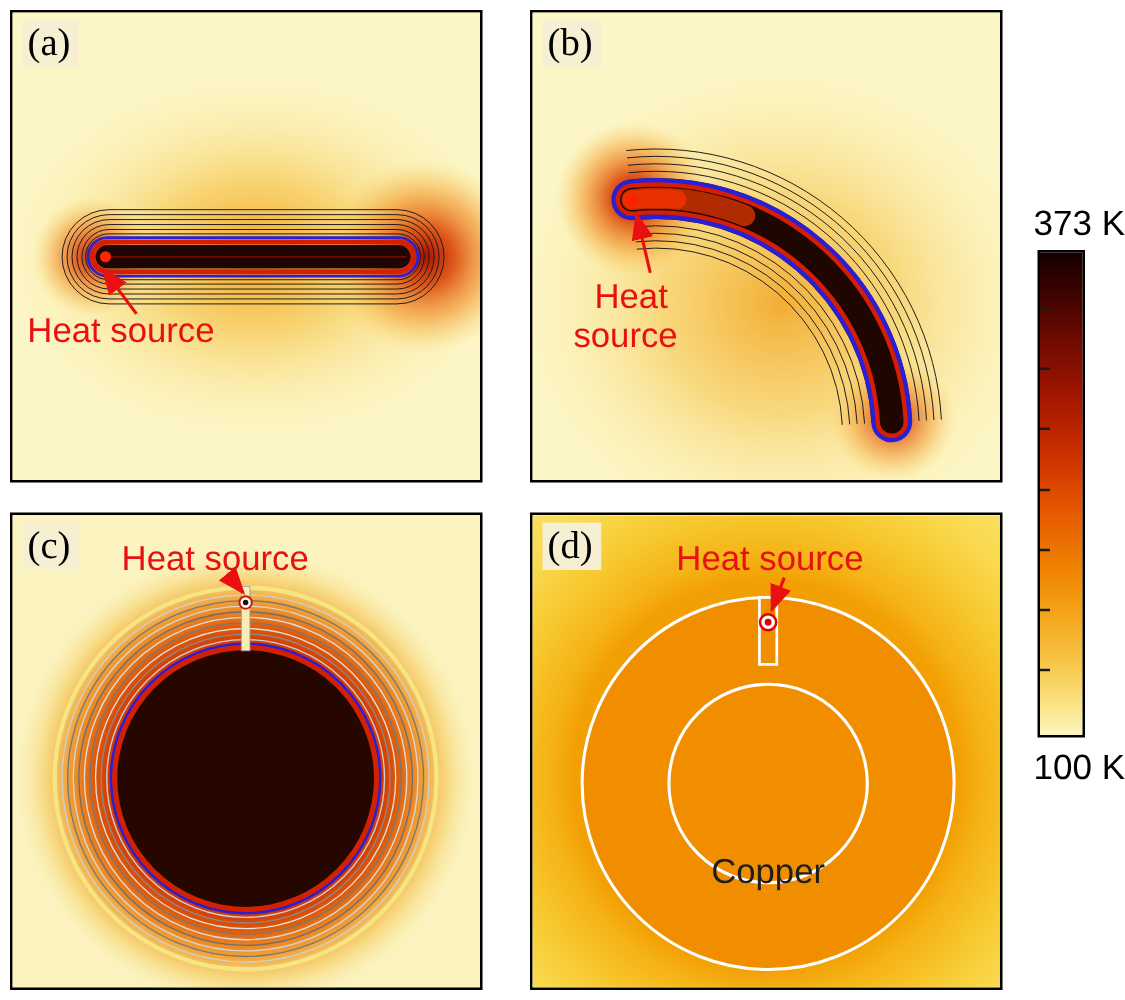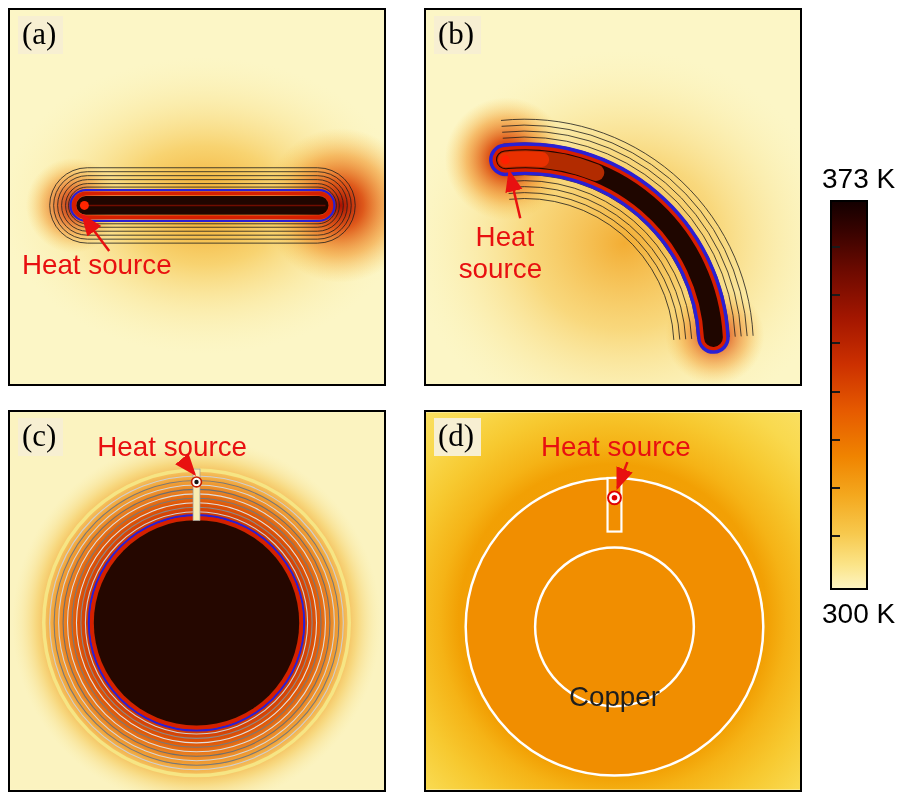--- a/index.html
+++ b/index.html
@@ -10,21 +10,21 @@
   .pb{left:424px;top:8px;width:378px;height:378px;}
   .pc{left:8px;top:410px;width:378px;height:382px;}
   .pd{left:424px;top:410px;width:378px;height:382px;}
   .plabel{position:absolute;top:6px;left:8px;font-family:"Liberation Serif",serif;font-size:31px;color:#000;background:#F7EFD2;padding:0 7px 2px 4px;line-height:1.15;}
   svg text{font-family:"Liberation Sans",sans-serif;}
   .hs-text{font-size:28px;fill:#E81010;}
   .mat-text{font-size:28px;fill:#1E1E1E;}
   .cbar{position:absolute;left:830px;top:200px;width:38px;height:390px;border:2px solid #000;box-sizing:border-box;
         background:linear-gradient(to bottom,#140000 0%,#3A0300 8%,#6E0A00 18%,#A31600 30%,#CC3000 42%,#E65A00 54%,#F08400 66%,#F4A81E 76%,#F7C94E 86%,#FBE488 94%,#FDF4C0 100%);}
   .tick{position:absolute;left:0;width:8px;height:2px;background:#1a1a1a;}
-  .cbar-label{position:absolute;left:822px;width:78px;font-size:28px;color:#000;}
+  .cbar-label{position:absolute;left:822px;width:78px;font-size:28px;color:#000;text-align:right;}
   .cbar-max{top:163px;}
   .cbar-min{top:598px;}
 </style>
 </head>
 <body>
 
 <div class="fig">
 
   <div class="panel pa">
     <svg viewBox="0 0 377 377">
@@ -188,15 +188,15 @@
   <div class="cbar-label cbar-max">373 K</div>
   <div class="cbar">
     <div class="tick" style="top:44px"></div>
     <div class="tick" style="top:92px"></div>
     <div class="tick" style="top:140px"></div>
     <div class="tick" style="top:189px"></div>
     <div class="tick" style="top:237px"></div>
     <div class="tick" style="top:285px"></div>
     <div class="tick" style="top:333px"></div>
   </div>
-  <div class="cbar-label cbar-min">300 K</div>
+  <div class="cbar-label cbar-min">100 K</div>
 
 </div>
 
 </body></html>

